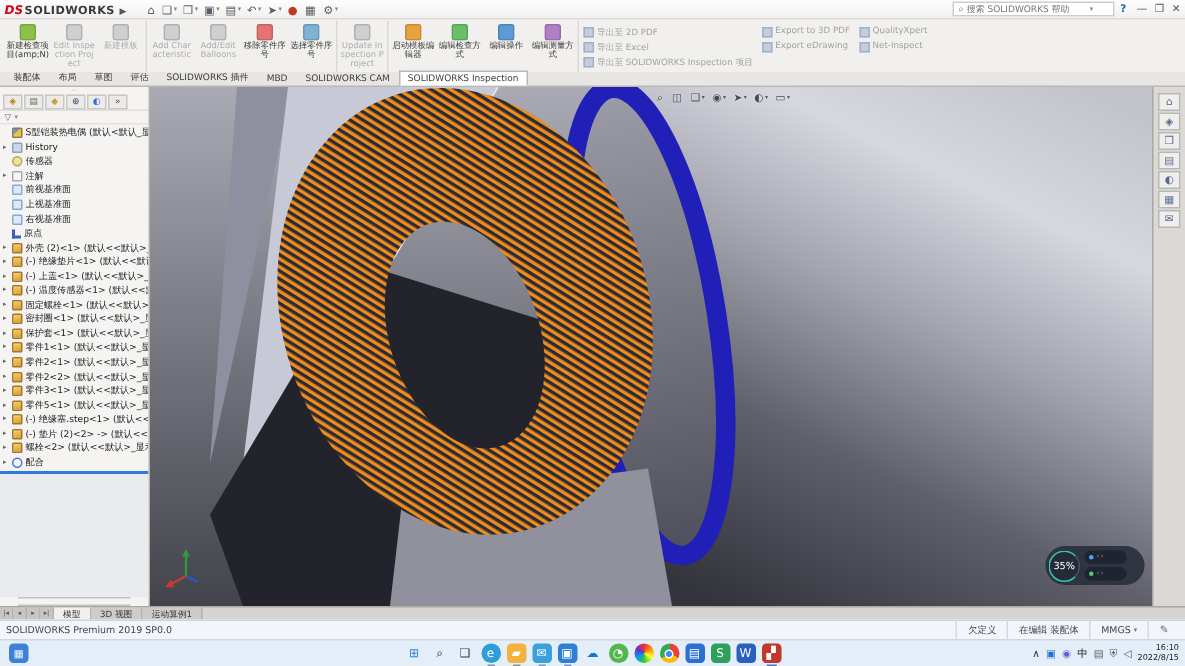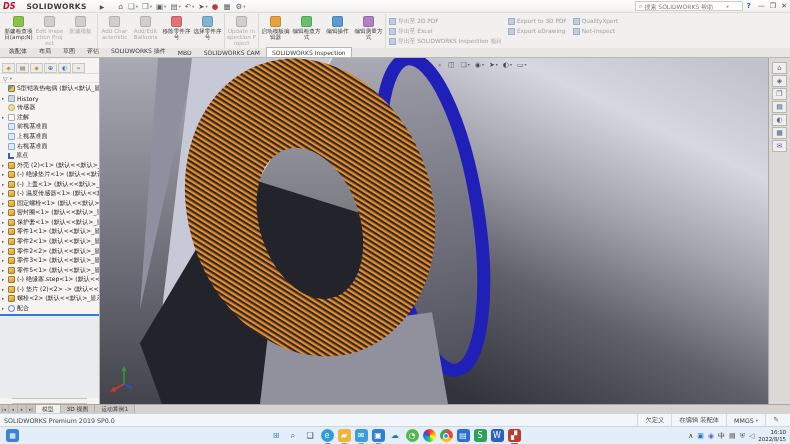--- a/index.html
+++ b/index.html
@@ -2,21 +2,21 @@
 <html><head>
 <meta charset="utf-8">
 <style>
   *{box-sizing:border-box;margin:0;padding:0}
   html,body{width:790px;height:444px;overflow:hidden}
   body{font-family:"DejaVu Sans","Liberation Sans",sans-serif;font-size:7px;color:#333;background:#eee}
   .app{width:790px;height:444px;display:flex;flex-direction:column;background:#f1f0ee}
 
   
   .titlebar{height:13px;background:linear-gradient(#fefefe,#f1f0ee);border-bottom:1px solid #dcdad7;display:flex;align-items:center;position:relative;flex:0 0 auto;padding:0 3px}
-  .logo{display:flex;align-items:baseline;gap:11px;padding-right:4px}
+  .logo{display:flex;align-items:baseline;gap:1px;padding-right:4px}
   .logo-mark{color:#d6001c;font-weight:bold;font-style:italic;font-size:8px}
   .logo-text{font-weight:bold;font-size:7.5px;color:#3a3a3a;letter-spacing:.3px}
   .logo-arrow{font-size:6px;color:#555;margin-left:2px}
   .qa{display:flex;align-items:center;gap:4px;margin-left:10px}
   .qa-item{display:flex;align-items:center;gap:1px}
   .qa-g{font-size:7.5px;color:#5a5e66}
   .qa-c{font-size:4.5px;color:#888}
   .win-title{position:absolute;left:0;right:0;text-align:center;font-size:6.8px;color:#4a4a4a;pointer-events:none}
   .tb-right{margin-left:auto;display:flex;align-items:center;gap:4px;z-index:2}
   .searchbox{display:flex;align-items:center;gap:2px;background:#fff;border:1px solid #cfcdc9;height:10px;padding:0 3px;width:108px}
@@ -538,20 +538,33 @@
         </div>
 
       <svg class="triad" width="28" height="26">
         <line x1="14" y1="18" x2="14" y2="3" stroke="#2e9e3a" stroke-width="1.5"></line>
         <polygon points="14,0 11.5,5 16.5,5" fill="#2e9e3a"></polygon>
         <line x1="14" y1="18" x2="3" y2="24" stroke="#d03a2e" stroke-width="1.5"></line>
         <polygon points="0,25.5 6,25.5 4,20.5" fill="#d03a2e"></polygon>
         <line x1="14" y1="18" x2="22" y2="22" stroke="#2a58c8" stroke-width="1.5"></line>
       </svg>
 
+      <div class="zoomov">
+        <div class="zcirc">35%</div>
+        <div class="zbtns">
+          <div class="zbtn">
+            <span class="zdot" style="background:#4da3ff"></span>
+            <span class="zglyph">‹›</span>
+          </div>
+          <div class="zbtn">
+            <span class="zdot" style="background:#59c96a"></span>
+            <span class="zglyph">‹›</span>
+          </div>
+        </div>
+      </div>
     </div>
 
     <div class="rstrip">
 
     <div class="sptab">
         <span>⌂</span>
       </div>
         <div class="sptab">
         <span>◈</span>
       </div>

